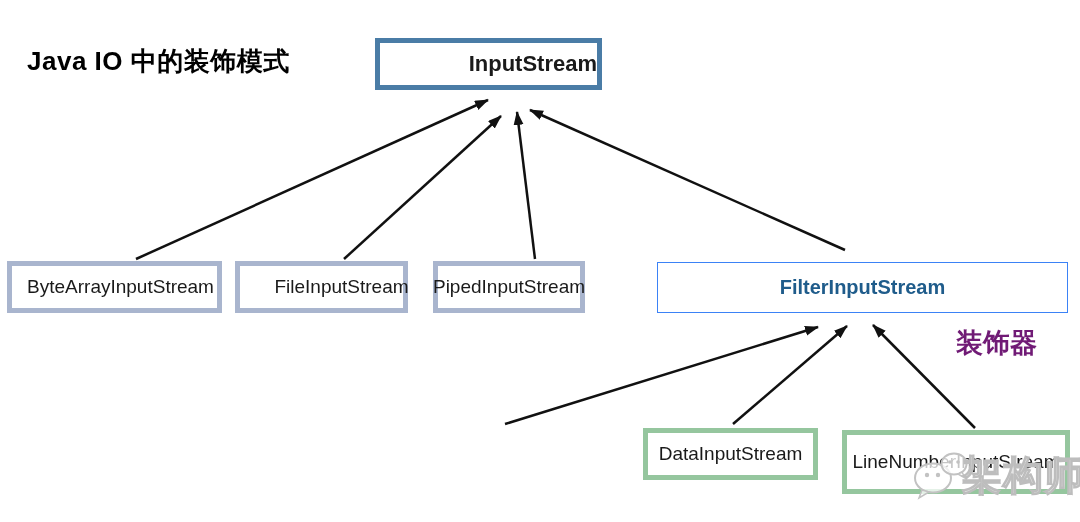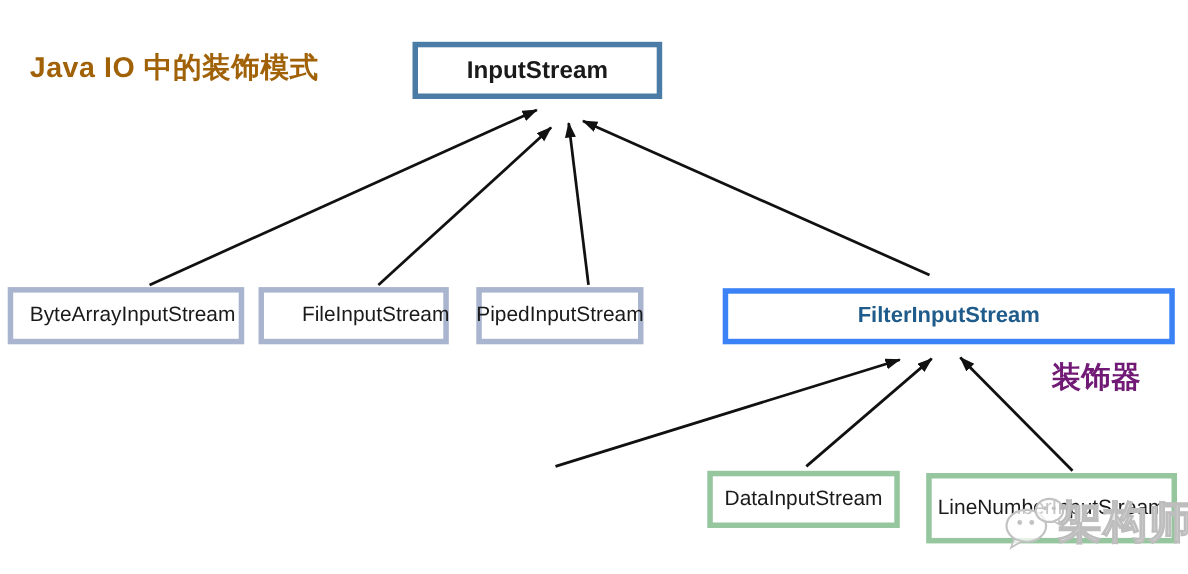--- a/index.html
+++ b/index.html
@@ -13,21 +13,21 @@
     background: #ffffff;
     overflow: hidden;
   }
 
   .diagram-title {
     position: absolute;
     left: 27px;
     top: 44px;
     font-size: 26px;
     font-weight: bold;
-    color: #a16207;
+    color: #000000;
     letter-spacing: 0.5px;
     white-space: nowrap;
   }
 
   .arrow-layer {
     position: absolute;
     left: 0; top: 0;
     width: 1080px;
     height: 522px;
   }
@@ -38,31 +38,31 @@
     display: flex;
     align-items: center;
     justify-content: center;
     color: #1a1a1a;
     white-space: nowrap;
   }
 
   .node-root {
     left: 375px; top: 38px; width: 227px; height: 52px;
     border: 5px solid #4A7CA6;
-    font-size: 22px; font-weight: bold;
+    font-size: 22px; font-weight: bold; justify-content: flex-end;
   }
 
   .node-sub { border: 5px solid #A9B5CE; font-size: 19px; }
   .node-bytearray { left: 7px;   top: 261px; width: 215px; height: 52px; padding-left: 12px; }
   .node-file      { left: 235px; top: 261px; width: 173px; height: 52px; padding-left: 40px; }
   .node-piped     { left: 433px; top: 261px; width: 152px; height: 52px; }
 
   .node-filter {
     left: 657px; top: 262px; width: 411px; height: 51px;
-    border: 5px solid #3b82f6;
+    border: 1px solid #3b82f6;
     font-size: 20px;
   }
   .filter-name { font-weight: bold; color: #1F5C8B; }
 
   .node-dec { border: 5px solid #95C69E; font-size: 19px; }
   .node-buffered   { left: 415px; top: 428px; width: 203px; height: 52px; }
   .node-data       { left: 643px; top: 428px; width: 175px; height: 52px; }
   .node-linenumber { left: 842px; top: 430px; width: 228px; height: 64px; }
 
   .decorator-label {

